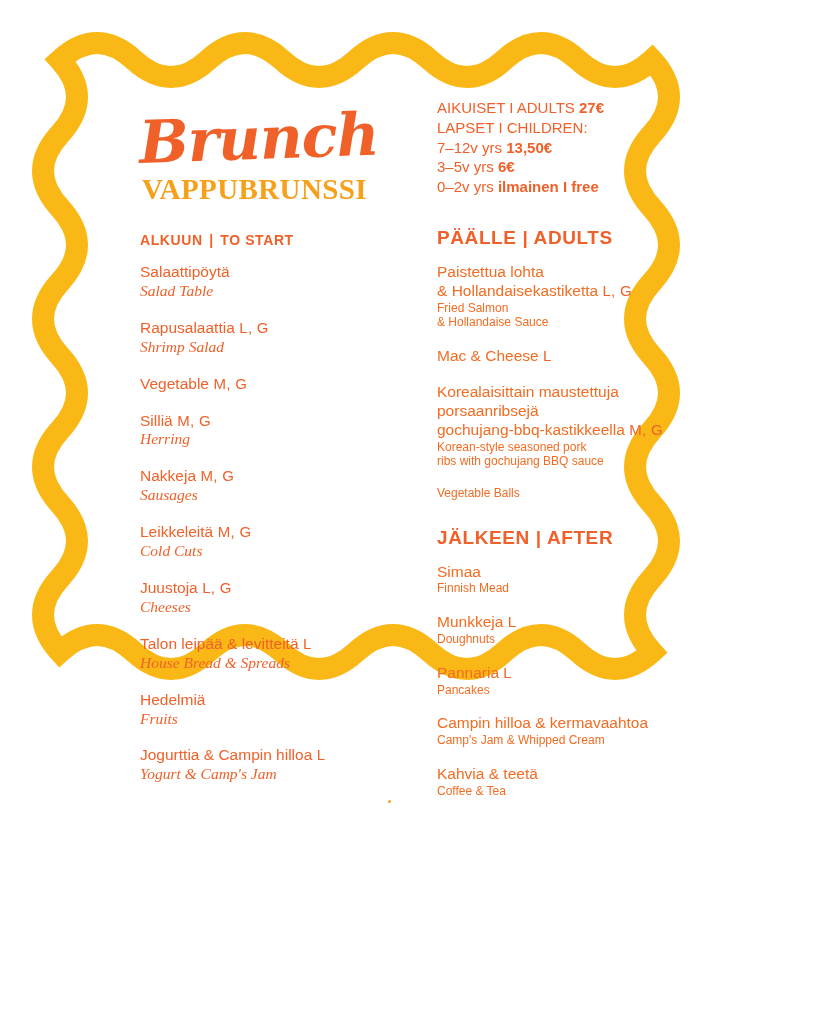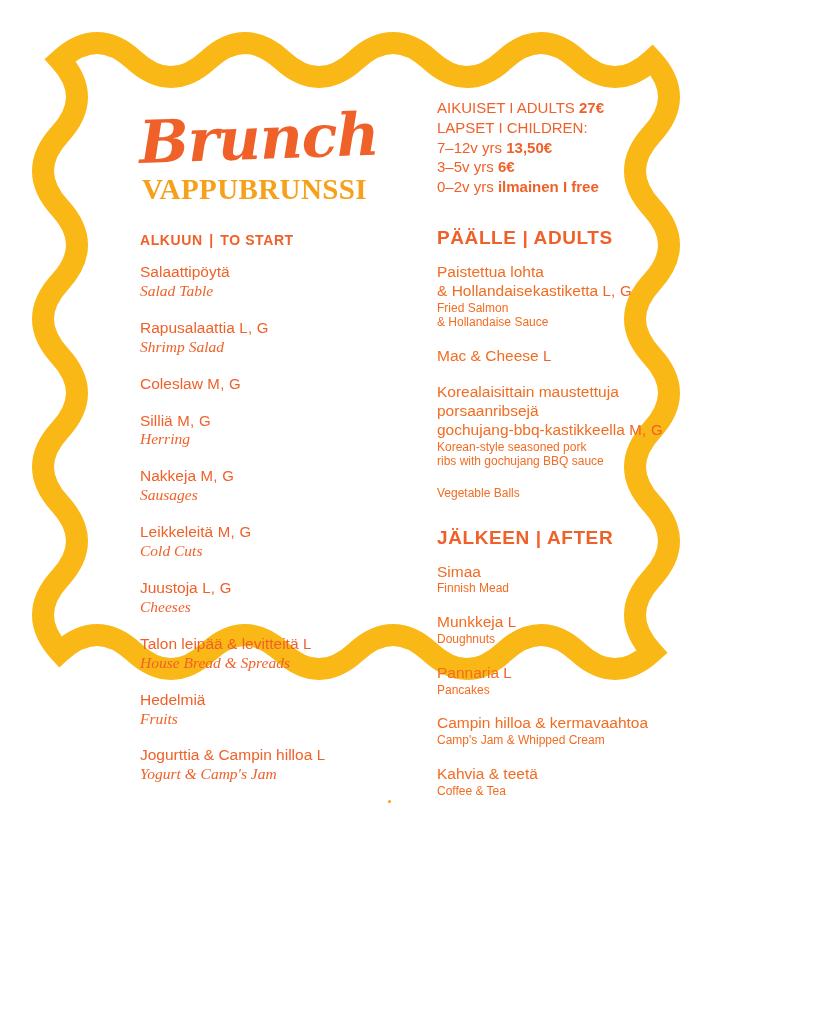--- a/index.html
+++ b/index.html
@@ -167,21 +167,21 @@
       <span class="en">Salad Table</span>
     </div>
 
     <div class="item">
       <span class="fi">Rapusalaattia</span>
       <span class="allerg">L, G</span>
       <span class="en">Shrimp Salad</span>
     </div>
 
     <div class="item">
-      <span class="fi">Coleslaw</span>
+      <span class="fi">Vegetable</span>
       <span class="allerg">M, G</span>
       <span class="en"></span>
     </div>
 
     <div class="item">
       <span class="fi">Silliä</span>
       <span class="allerg">M, G</span>
       <span class="en">Herring</span>
     </div>
 

